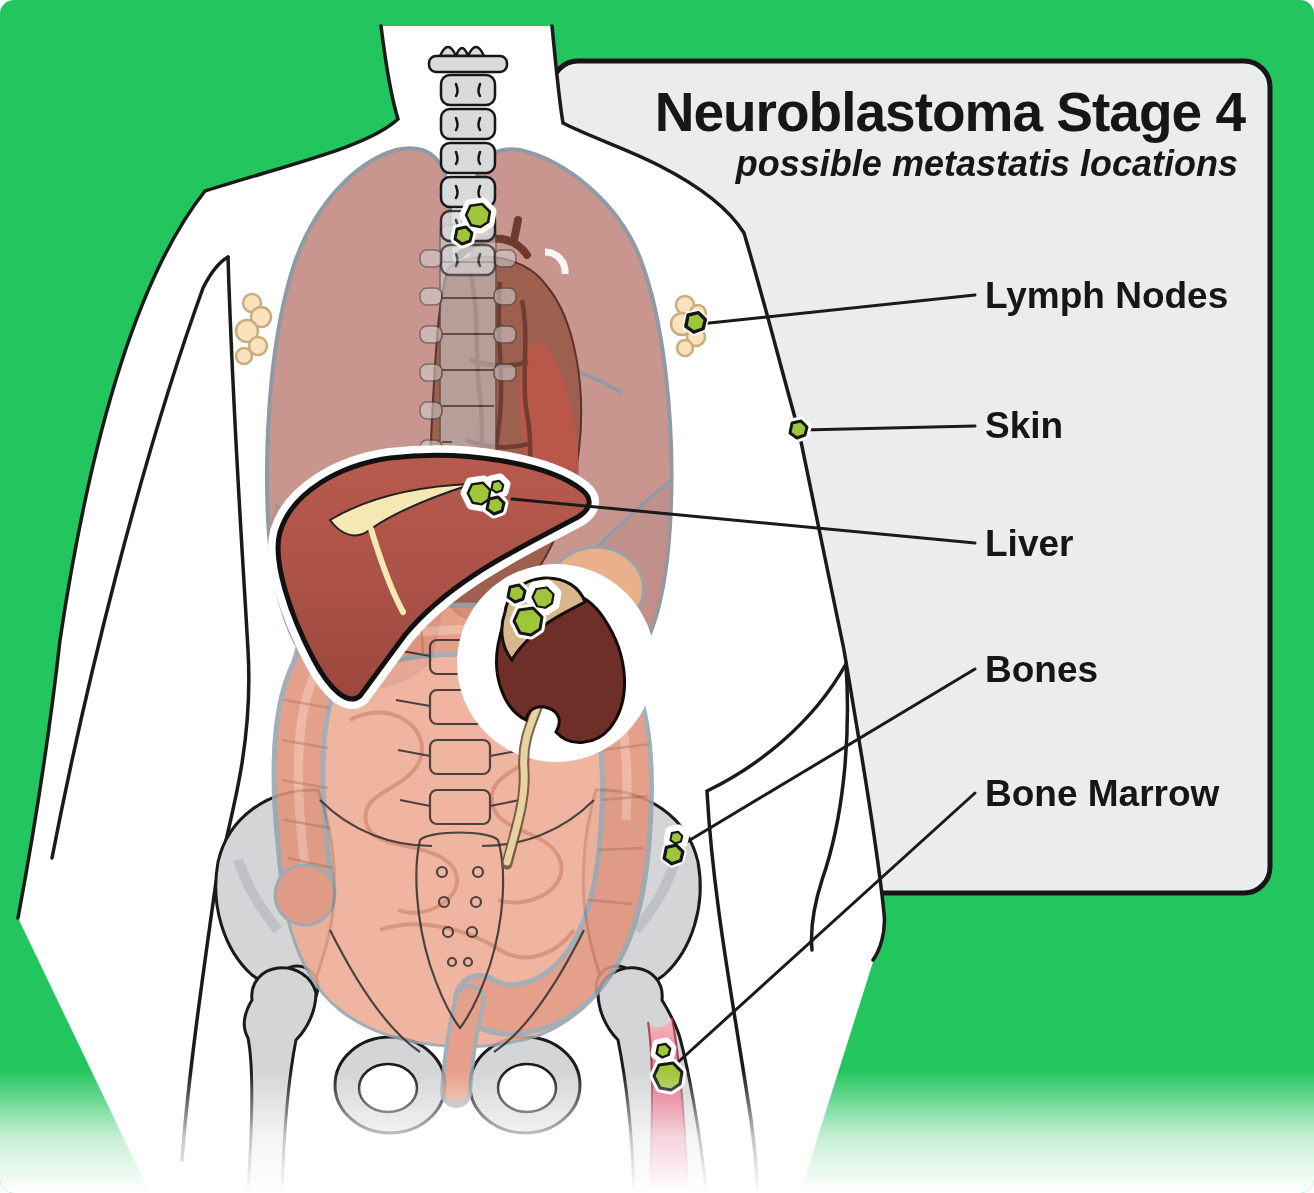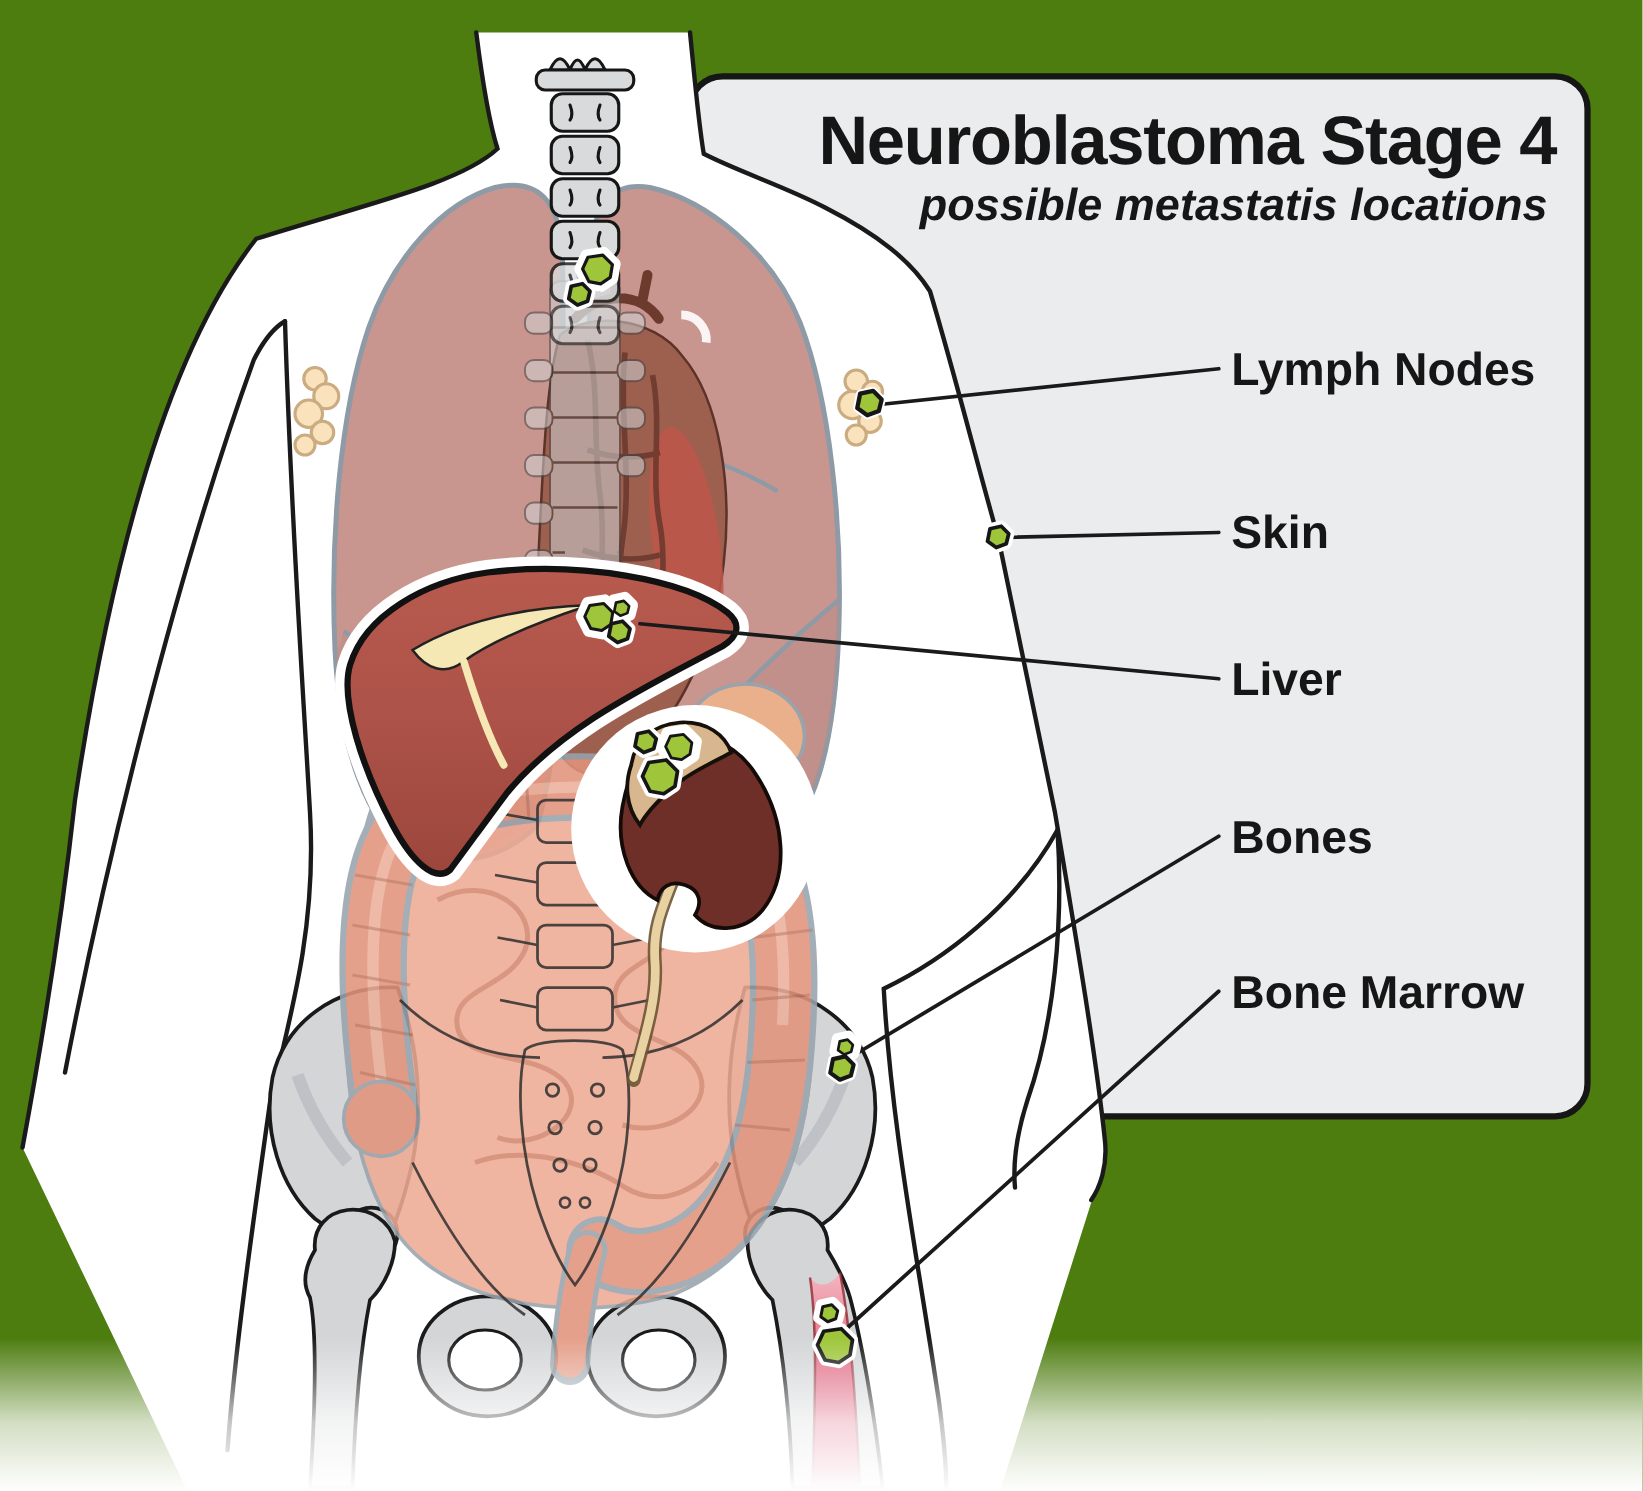--- a/index.html
+++ b/index.html
@@ -1,17 +1,17 @@
 <!DOCTYPE html>
 <html><head>
 <meta charset="utf-8">
 <style>
   html,body{margin:0;padding:0;background:#fff;}
-  .stage{position:relative;width:1314px;height:1193px;background:#4d7c0f;overflow:hidden;
-         font-family:"Liberation Sans",sans-serif;}
+  .stage{position:relative;width:1314px;height:1193px;background:#22c55e;overflow:hidden;
+         font-family:"Liberation Sans",sans-serif;border-radius:14px;}
   svg{display:block;}
   .title-text{font-family:"Liberation Sans",sans-serif;font-weight:700;font-size:55px;
               letter-spacing:-1px;fill:#161616;}
   .subtitle-text{font-family:"Liberation Sans",sans-serif;font-weight:700;font-style:italic;
               font-size:36px;fill:#161616;}
   .label-text{font-family:"Liberation Sans",sans-serif;font-weight:700;font-size:37px;fill:#161616;}
   .outline{fill:none;stroke:#1a1a1a;stroke-width:3.5;stroke-linecap:round;}
   .leader{fill:none;stroke:#1a1a1a;stroke-width:3;stroke-linecap:round;}
   .tum-halo{fill:#fff;stroke:#fff;stroke-width:9;stroke-linejoin:round;}
   .tum{fill:#9fc63b;stroke:#161616;stroke-width:3;stroke-linejoin:round;}

